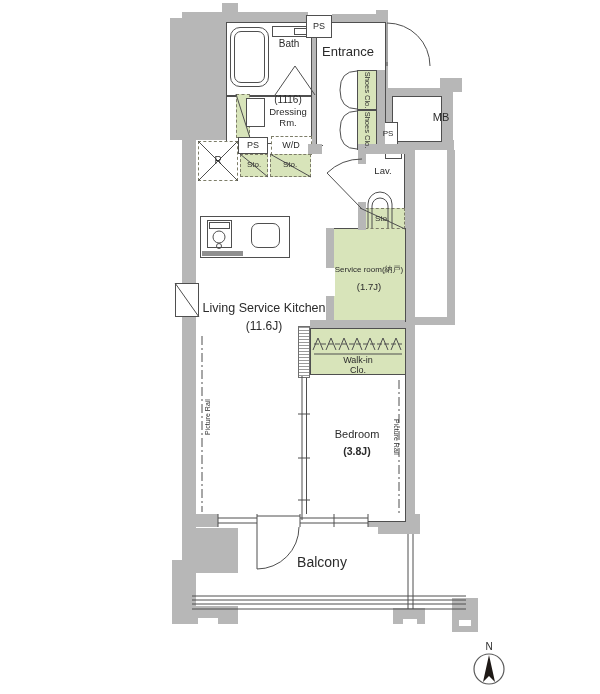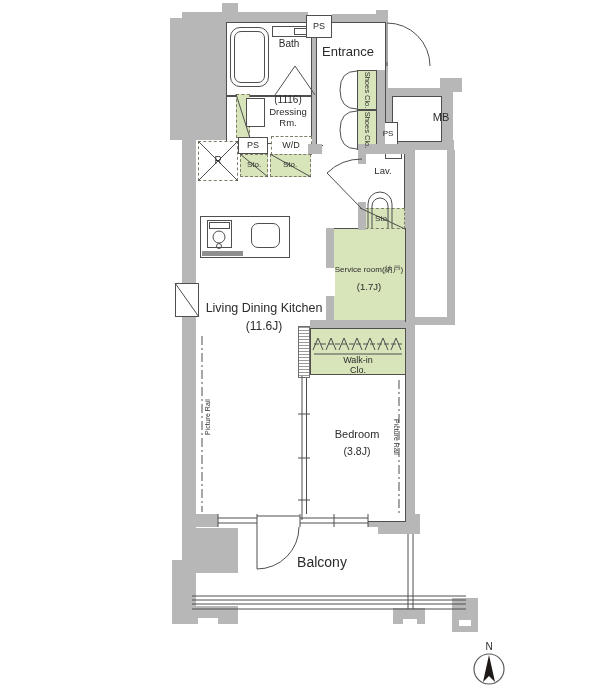--- a/index.html
+++ b/index.html
@@ -173,23 +173,23 @@
   <div class="lbl" style="left:288px;top:123px;font-size:9.5px;">Rm.</div>
   <div class="lbl" style="left:253px;top:145px;">PS</div>
   <div class="lbl" style="left:291px;top:145px;">W/D</div>
   <div class="lbl" style="left:254px;top:165px;font-size:8px;">Sto.</div>
   <div class="lbl" style="left:290px;top:165px;font-size:8px;">Sto.</div>
   <div class="lbl" style="left:218px;top:161px;font-size:10px;">R</div>
   <div class="lbl" style="left:383px;top:171px;font-size:9.5px;">Lav.</div>
   <div class="lbl" style="left:382px;top:219px;font-size:8px;">Sto.</div>
   <div class="lbl" style="left:369px;top:270px;font-size:8px;">Service room(納戸)</div>
   <div class="lbl" style="left:369px;top:287px;font-size:9.5px;">(1.7J)</div>
-  <div class="lbl" style="left:264px;top:308px;font-size:12.5px;">Living Dining Kitchen</div>
+  <div class="lbl" style="left:264px;top:308px;font-size:12.5px;">Living Service Kitchen</div>
   <div class="lbl" style="left:264px;top:326px;font-size:12px;">(11.6J)</div>
   <div class="lbl" style="left:358px;top:360px;">Walk-in</div>
   <div class="lbl" style="left:358px;top:370px;">Clo.</div>
   <div class="lbl" style="left:357px;top:434px;font-size:11px;">Bedroom</div>
-  <div class="lbl" style="left:357px;top:451px;font-size:10.5px;">(3.8J)</div>
+  <div class="lbl" style="left:357px;top:451px;font-size:10.5px;font-weight:bold;">(3.8J)</div>
   <div class="vl rl" style="left:207px;top:417px;font-size:7px;">Picture Rail</div>
   <div class="vl rr" style="left:396px;top:437px;font-size:7px;">Picture Rail</div>
   <div class="lbl" style="left:322px;top:562px;font-size:14px;">Balcony</div>
   <div class="lbl" style="left:489px;top:647px;font-size:10px;">N</div>
 </div>
 
 </body></html>

